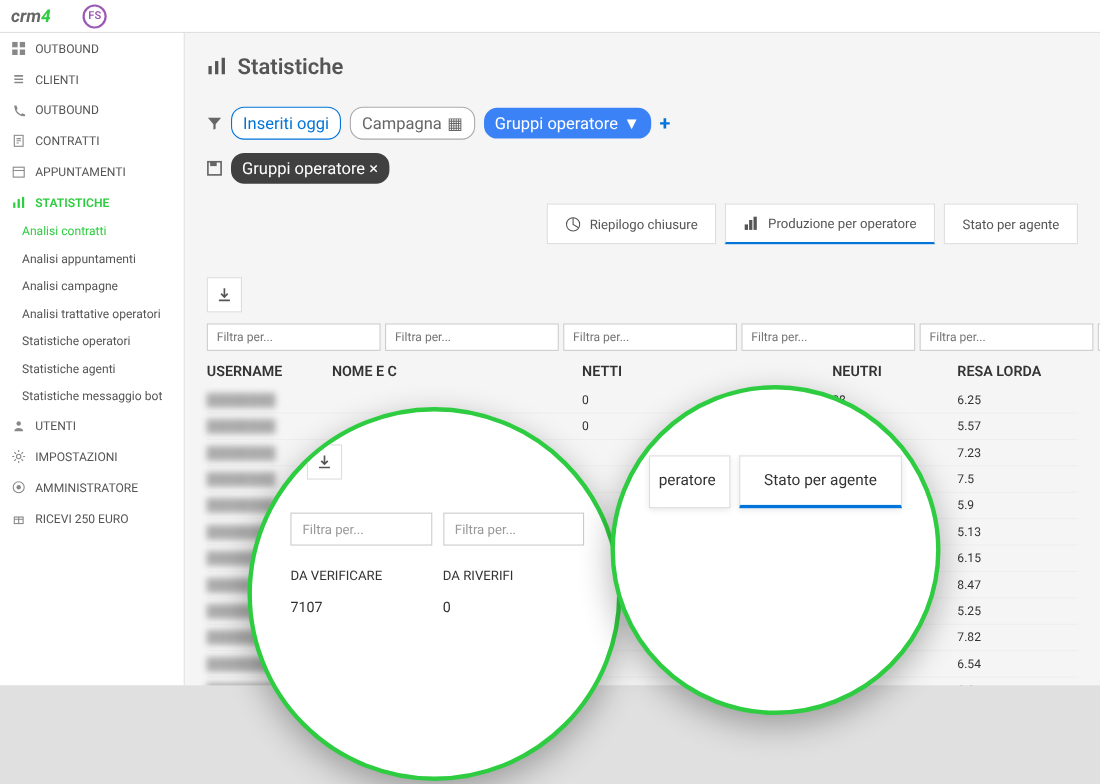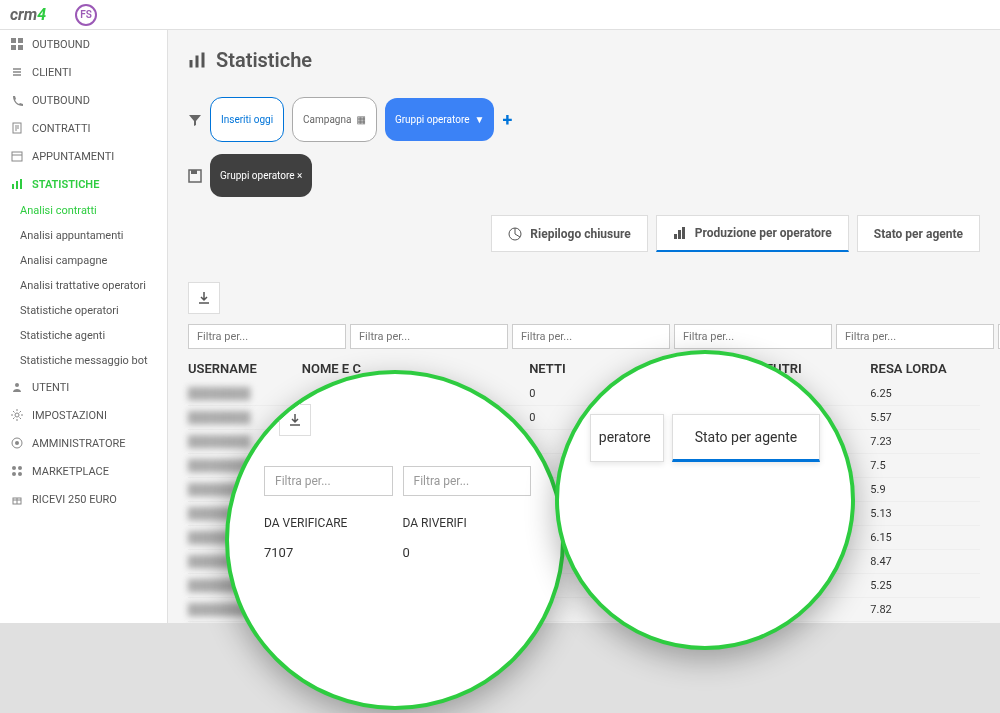--- a/index.html
+++ b/index.html
@@ -19,31 +19,31 @@
     .sidebar-icon { width: 14px; height: 14px; margin-right: 8px; display: inline-flex; align-items: center; justify-content: center; }
     .sidebar-sub { padding: 6px 10px 6px 20px; color: #555; cursor: pointer; font-size: 11px; }
     .sidebar-sub.active { color: #2ecc40; }
     
     .main { flex: 1; padding: 18px 20px; overflow: hidden; }
     .page-title { display: flex; align-items: center; font-size: 20px; font-weight: 600; color: #555; margin-bottom: 25px; }
     .page-title-icon { margin-right: 10px; }
     
     .filter-row { display: flex; align-items: center; gap: 8px; margin-bottom: 12px; }
     .filter-icon { color: #666; }
-    .chip { display: inline-flex; align-items: center; padding: 16px 10px; border-radius: 12px; font-size: 10px; gap: 5px; }
+    .chip { display: inline-flex; align-items: center; padding: 5px 10px; border-radius: 12px; font-size: 15px; gap: 5px; }
     .chip-outline { border: 1px solid #0074D9; color: #0074D9; background: white; }
     .chip-gray { border: 1px solid #aaa; color: #666; background: white; }
     .chip-blue { background: #3b82f6; color: white; }
     .chip-dark { background: #404040; color: white; }
     .plus-btn { color: #0074D9; font-size: 18px; font-weight: bold; cursor: pointer; }
     
     .save-row { display: flex; align-items: center; gap: 8px; margin-bottom: 18px; }
     .save-icon { color: #666; }
     
-    .tabs-row { display: flex; gap: 8px; justify-content: flex-end; margin-bottom: 30px; font-weight: bold; }
+    .tabs-row { display: flex; gap: 8px; justify-content: flex-end; margin-bottom: 30px; }
     .tab { background: white; border: 1px solid #ddd; padding: 10px 16px; font-size: 12px; color: #555; display: flex; align-items: center; gap: 8px; cursor: pointer; }
     .tab.active { border-bottom: 2px solid #0074D9; }
     
     .download-btn { width: 32px; height: 32px; background: white; border: 1px solid #ddd; display: flex; align-items: center; justify-content: center; margin-bottom: 10px; cursor: pointer; }
     
     .table-area { background: transparent; }
     .filter-inputs { display: flex; gap: 4px; margin-bottom: 6px; }
     .filter-input { flex: 1; border: 1px solid #ccc; padding: 5px 8px; font-size: 11px; color: #999; background: white; }
     .table-headers { display: flex; gap: 4px; font-size: 13px; font-weight: 600; color: #333; padding: 6px 0; }
     .th { flex: 1; }
@@ -167,31 +167,20 @@
       <span>IMPOSTAZIONI</span>
     </div>
     <div class="sidebar-item">
       <span class="sidebar-icon">
           <svg width="12" height="12" viewBox="0 0 12 12">
             <circle cx="6" cy="6" r="5" fill="none" stroke="#888"></circle>
             <circle cx="6" cy="6" r="2" fill="#888"></circle>
           </svg>
         </span>
       <span>AMMINISTRATORE</span>
-    </div>
-    <div class="sidebar-item">
-      <span class="sidebar-icon">
-          <svg width="12" height="12" viewBox="0 0 12 12">
-            <circle cx="3" cy="3" r="2" fill="#888"></circle>
-            <circle cx="9" cy="3" r="2" fill="#888"></circle>
-            <circle cx="3" cy="9" r="2" fill="#888"></circle>
-            <circle cx="9" cy="9" r="2" fill="#888"></circle>
-          </svg>
-        </span>
-      <span>MARKETPLACE</span>
     </div>
     <div class="sidebar-item">
       <span class="sidebar-icon">
           <svg width="12" height="12" viewBox="0 0 12 12">
             <rect x="2" y="5" width="8" height="6" fill="none" stroke="#888"></rect>
             <path d="M6 5v6M2 7h8" stroke="#888"></path>
           </svg>
         </span>
       <span>RICEVI 250 EURO</span>
     </div>

